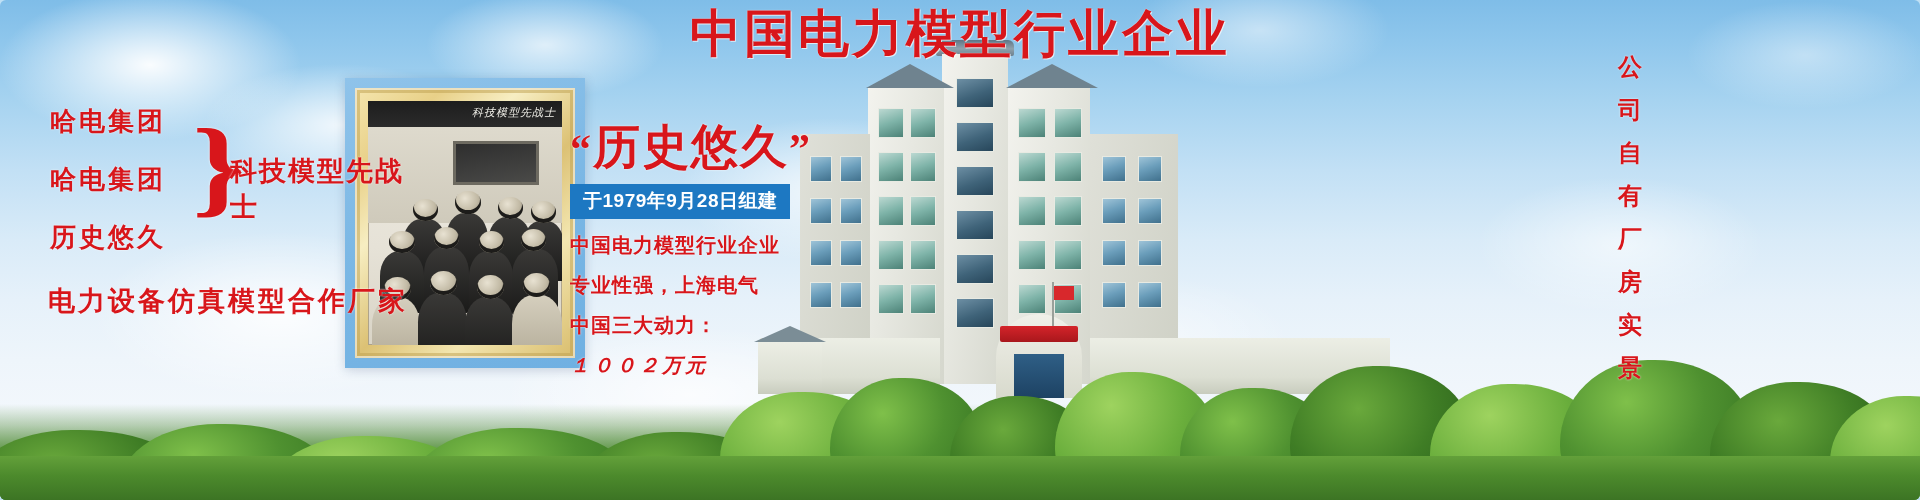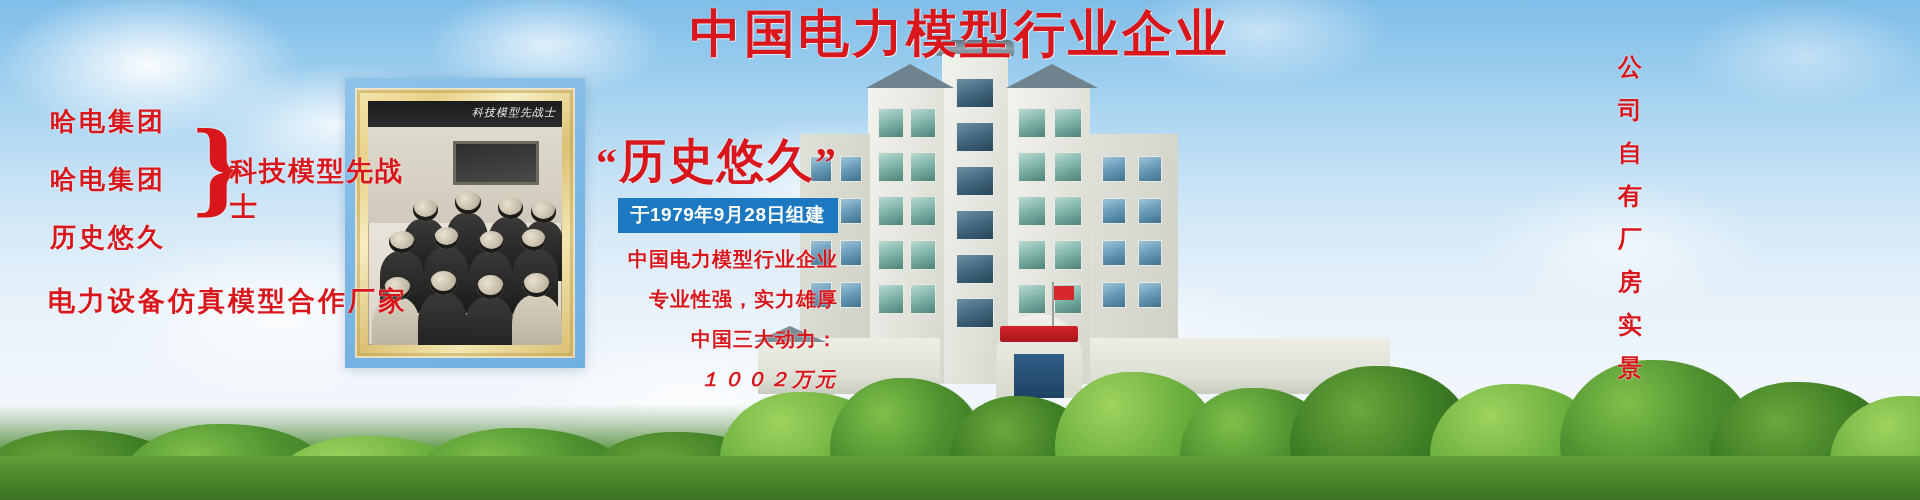--- a/index.html
+++ b/index.html
@@ -2,21 +2,21 @@
 <html><head>
 <meta charset="utf-8">
 <style>
   * { margin:0; padding:0; box-sizing:border-box; }
   html,body { width:1920px; height:500px; overflow:hidden; }
   body {
     font-family:"Liberation Sans", sans-serif;
     background:#bfe0f5;
     position:relative;
   }
-  #stage { position:absolute; inset:0; width:1920px; height:500px; overflow:hidden; }
+  #stage { position:absolute; inset:0; width:1920px; height:500px; overflow:hidden;border-radius:6px; }
 
   
   .sky {
     position:absolute; left:0; top:0; width:1920px; height:500px;
     background:
       linear-gradient(to bottom,
         #7fbde8 0%,
         #8ec6ec 8%,
         #a6d3f0 20%,
         #c2e0f5 34%,
@@ -152,21 +152,21 @@
     background:radial-gradient(circle at 38% 32%, #e8e2d2 0%, #c3bba6 55%, #8d8676 100%);
     box-shadow:0 -3px 0 1px #1d1c1a inset;
   }
   .pbody {
     position:absolute; border-radius:42% 42% 6% 6% / 40% 40% 6% 6%;
     background:linear-gradient(180deg,#3a3937 0%,#1a1a19 100%);
   }
   .pbody.lightsuit { background:linear-gradient(180deg,#d5cfbe 0%,#b0a894 100%); }
 
   
-  .center-copy { position:absolute; left:570px; top:136px; width:268px; z-index:30;text-align:right; }
+  .center-copy { position:absolute; left:570px; top:122px; width:268px; z-index:30; }
   .bigquote {
     font-size:47px; color:#d8161b; font-weight:bold; line-height:1.05;
     letter-spacing:2px; white-space:nowrap;
     text-shadow:0 0 2px rgba(255,255,255,.95);
   }
   .bigquote .qm { font-family:"Liberation Serif", serif; font-size:42px; }
   .blue-badge {
     display:inline-block; margin-top:13px; padding:4px 13px 5px 13px;
     background:#1d78c2; color:#ffffff; font-size:19px; font-weight:bold;
     letter-spacing:.5px; white-space:nowrap;
@@ -347,21 +347,21 @@
       </div>
     </div>
   </div>
 
   <div class="center-copy">
     <div class="bigquote">
       <span class="qm">“</span><span>历史悠久</span><span class="qm">”</span>
     </div>
     <div class="blue-badge">于1979年9月28日组建</div>
     <div class="sub-line">中国电力模型行业企业</div>
-    <div class="sub-line">专业性强，实力雄厚</div>
+    <div class="sub-line">专业性强，上海电气</div>
     <div class="sub-line">中国三大动力：</div>
     <div class="sub-line sp">１００２万元</div>
   </div>
 
   <div class="vtext">
     <div>公</div>
     <div>司</div>
     <div>自</div>
     <div>有</div>
     <div>厂</div>

